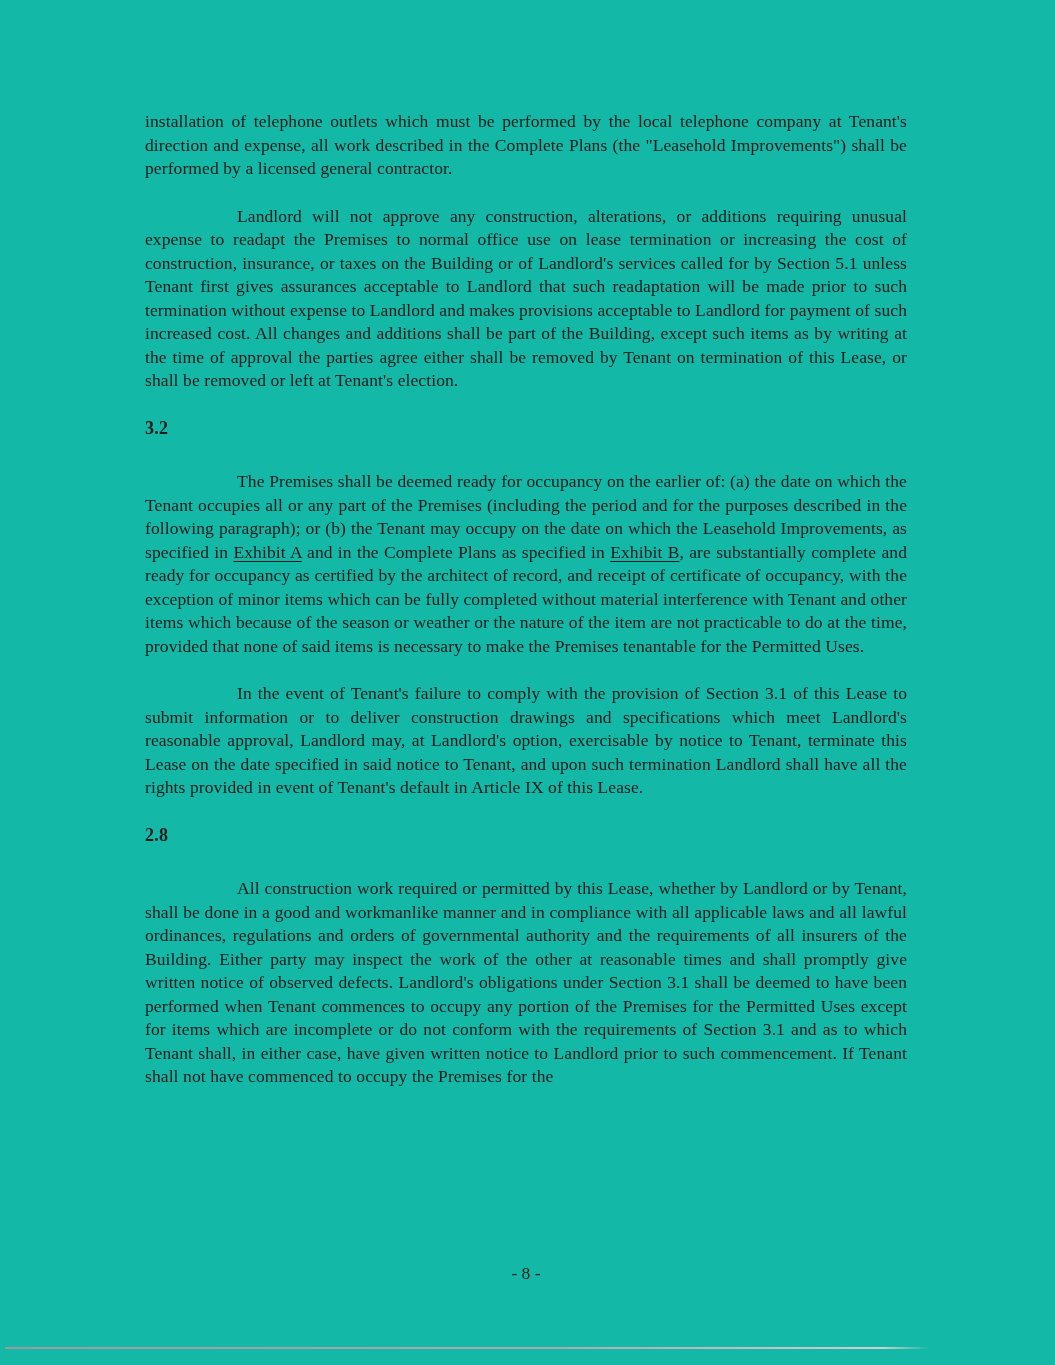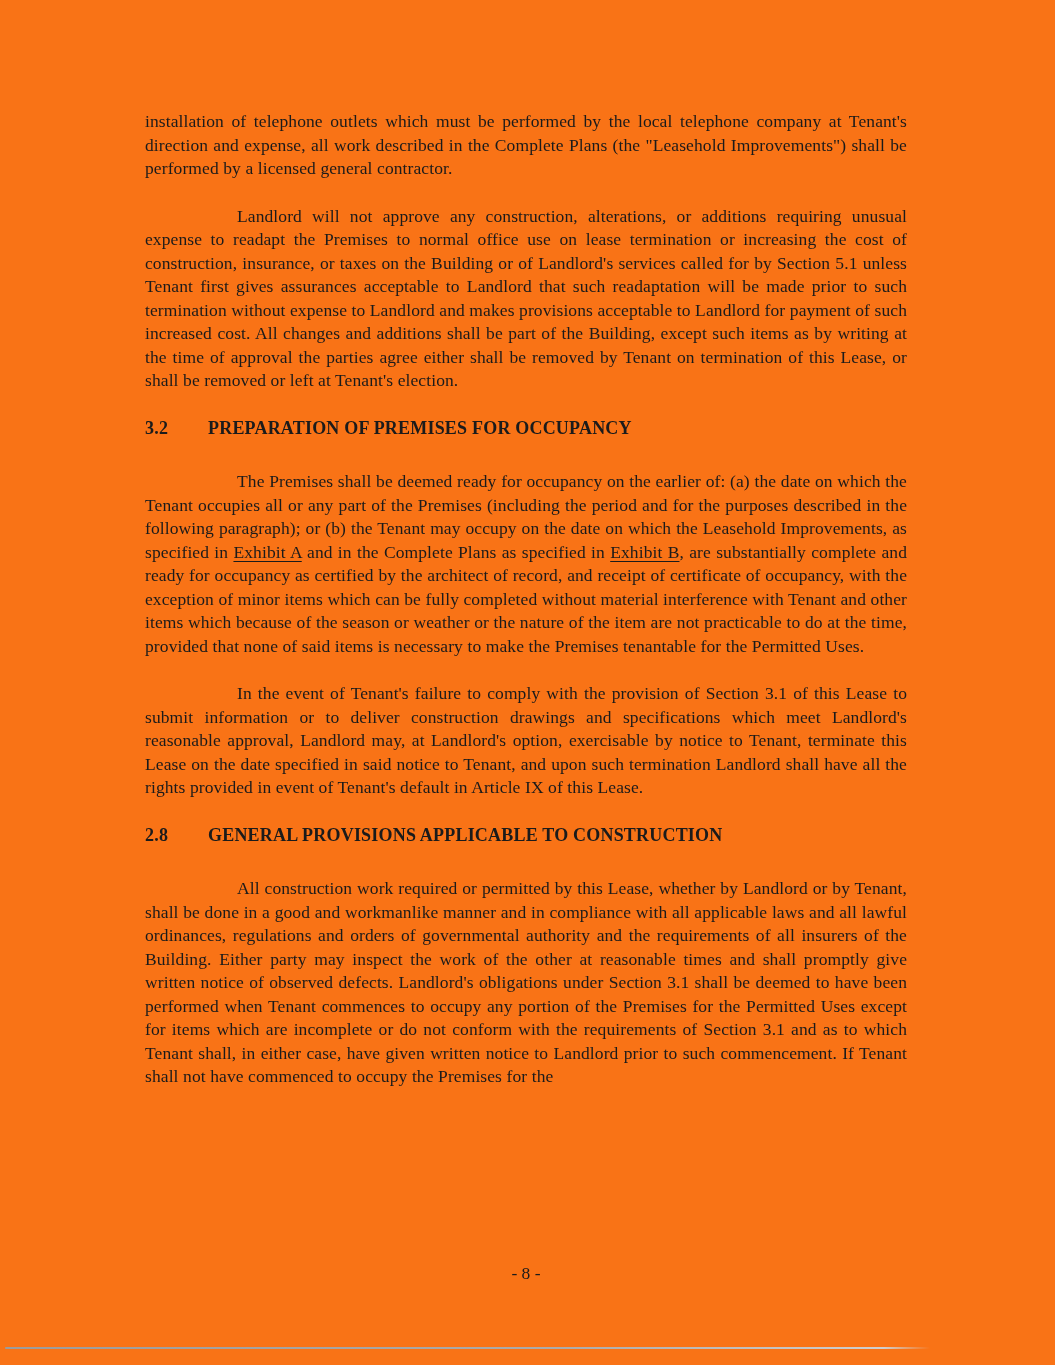--- a/index.html
+++ b/index.html
@@ -4,21 +4,21 @@
 <style>
   html, body {
     margin: 0;
     padding: 0;
     background: #ffffff;
   }
   .page {
     position: relative;
     width: 1055px;
     height: 1365px;
-    background: #f97316;
+    background: #14b8a6;
     font-family: "Liberation Serif", serif;
     color: #1b1b1b;
     overflow: hidden;
   }
   .doc-content {
     position: absolute;
     left: 145px;
     top: 110px;
     width: 762px;
   }
@@ -69,25 +69,23 @@
 </style>
 </head>
 <body>
 
 <div class="page">
   <div class="doc-content">
       <p class="para"><span>installation of telephone outlets which must be performed by the local telephone company at Tenant's direction and expense, all work described in the Complete Plans (the "Leasehold Improvements") shall be performed by a licensed general contractor.</span></p>
       <p class="para indent"><span>Landlord will not approve any construction, alterations, or additions requiring unusual expense to readapt the Premises to normal office use on lease termination or increasing the cost of construction, insurance, or taxes on the Building or of Landlord's services called for by Section 5.1 unless Tenant first gives assurances acceptable to Landlord that such readaptation will be made prior to such termination without expense to Landlord and makes provisions acceptable to Landlord for payment of such increased cost. All changes and additions shall be part of the Building, except such items as by writing at the time of approval the parties agree either shall be removed by Tenant on termination of this Lease, or shall be removed or left at Tenant's election.</span></p>
       <div class="heading">
         <span class="hnum">3.2</span>
-        <span class="htitle">PREPARATION OF PREMISES FOR OCCUPANCY</span>
       </div>
       <p class="para indent"><span>The Premises shall be deemed ready for occupancy on the earlier of: (a) the date on which the Tenant occupies all or any part of the Premises (including the period and for the purposes described in the following paragraph); or (b) the Tenant may occupy on the date on which the Leasehold Improvements, as specified in </span><span class="u">Exhibit A</span><span> and in the Complete Plans as specified in </span><span class="u">Exhibit B</span><span>, are substantially complete and ready for occupancy as certified by the architect of record, and receipt of certificate of occupancy, with the exception of minor items which can be fully completed without material interference with Tenant and other items which because of the season or weather or the nature of the item are not practicable to do at the time, provided that none of said items is necessary to make the Premises tenantable for the Permitted Uses.</span></p>
       <p class="para indent"><span>In the event of Tenant's failure to comply with the provision of Section 3.1 of this Lease to submit information or to deliver construction drawings and specifications which meet Landlord's reasonable approval, Landlord may, at Landlord's option, exercisable by notice to Tenant, terminate this Lease on the date specified in said notice to Tenant, and upon such termination Landlord shall have all the rights provided in event of Tenant's default in Article IX of this Lease.</span></p>
       <div class="heading">
         <span class="hnum">2.8</span>
-        <span class="htitle">GENERAL PROVISIONS APPLICABLE TO CONSTRUCTION</span>
       </div>
       <p class="para indent"><span>All construction work required or permitted by this Lease, whether by Landlord or by Tenant, shall be done in a good and workmanlike manner and in compliance with all applicable laws and all lawful ordinances, regulations and orders of governmental authority and the requirements of all insurers of the Building.  Either party may inspect the work of the other at reasonable times and shall promptly give written notice of observed defects. Landlord's obligations under Section 3.1 shall be deemed to have been performed when Tenant commences to occupy any portion of the Premises for the Permitted Uses except for items which are incomplete or do not conform with the requirements of Section 3.1 and as to which Tenant shall, in either case, have given written notice to Landlord prior to such commencement.  If Tenant shall not have commenced to occupy the Premises for the</span></p>
     </div>
   <div class="page-number">- 8 -</div>
   <div class="bottom-rule"></div>
 </div>
 
 </body></html>

